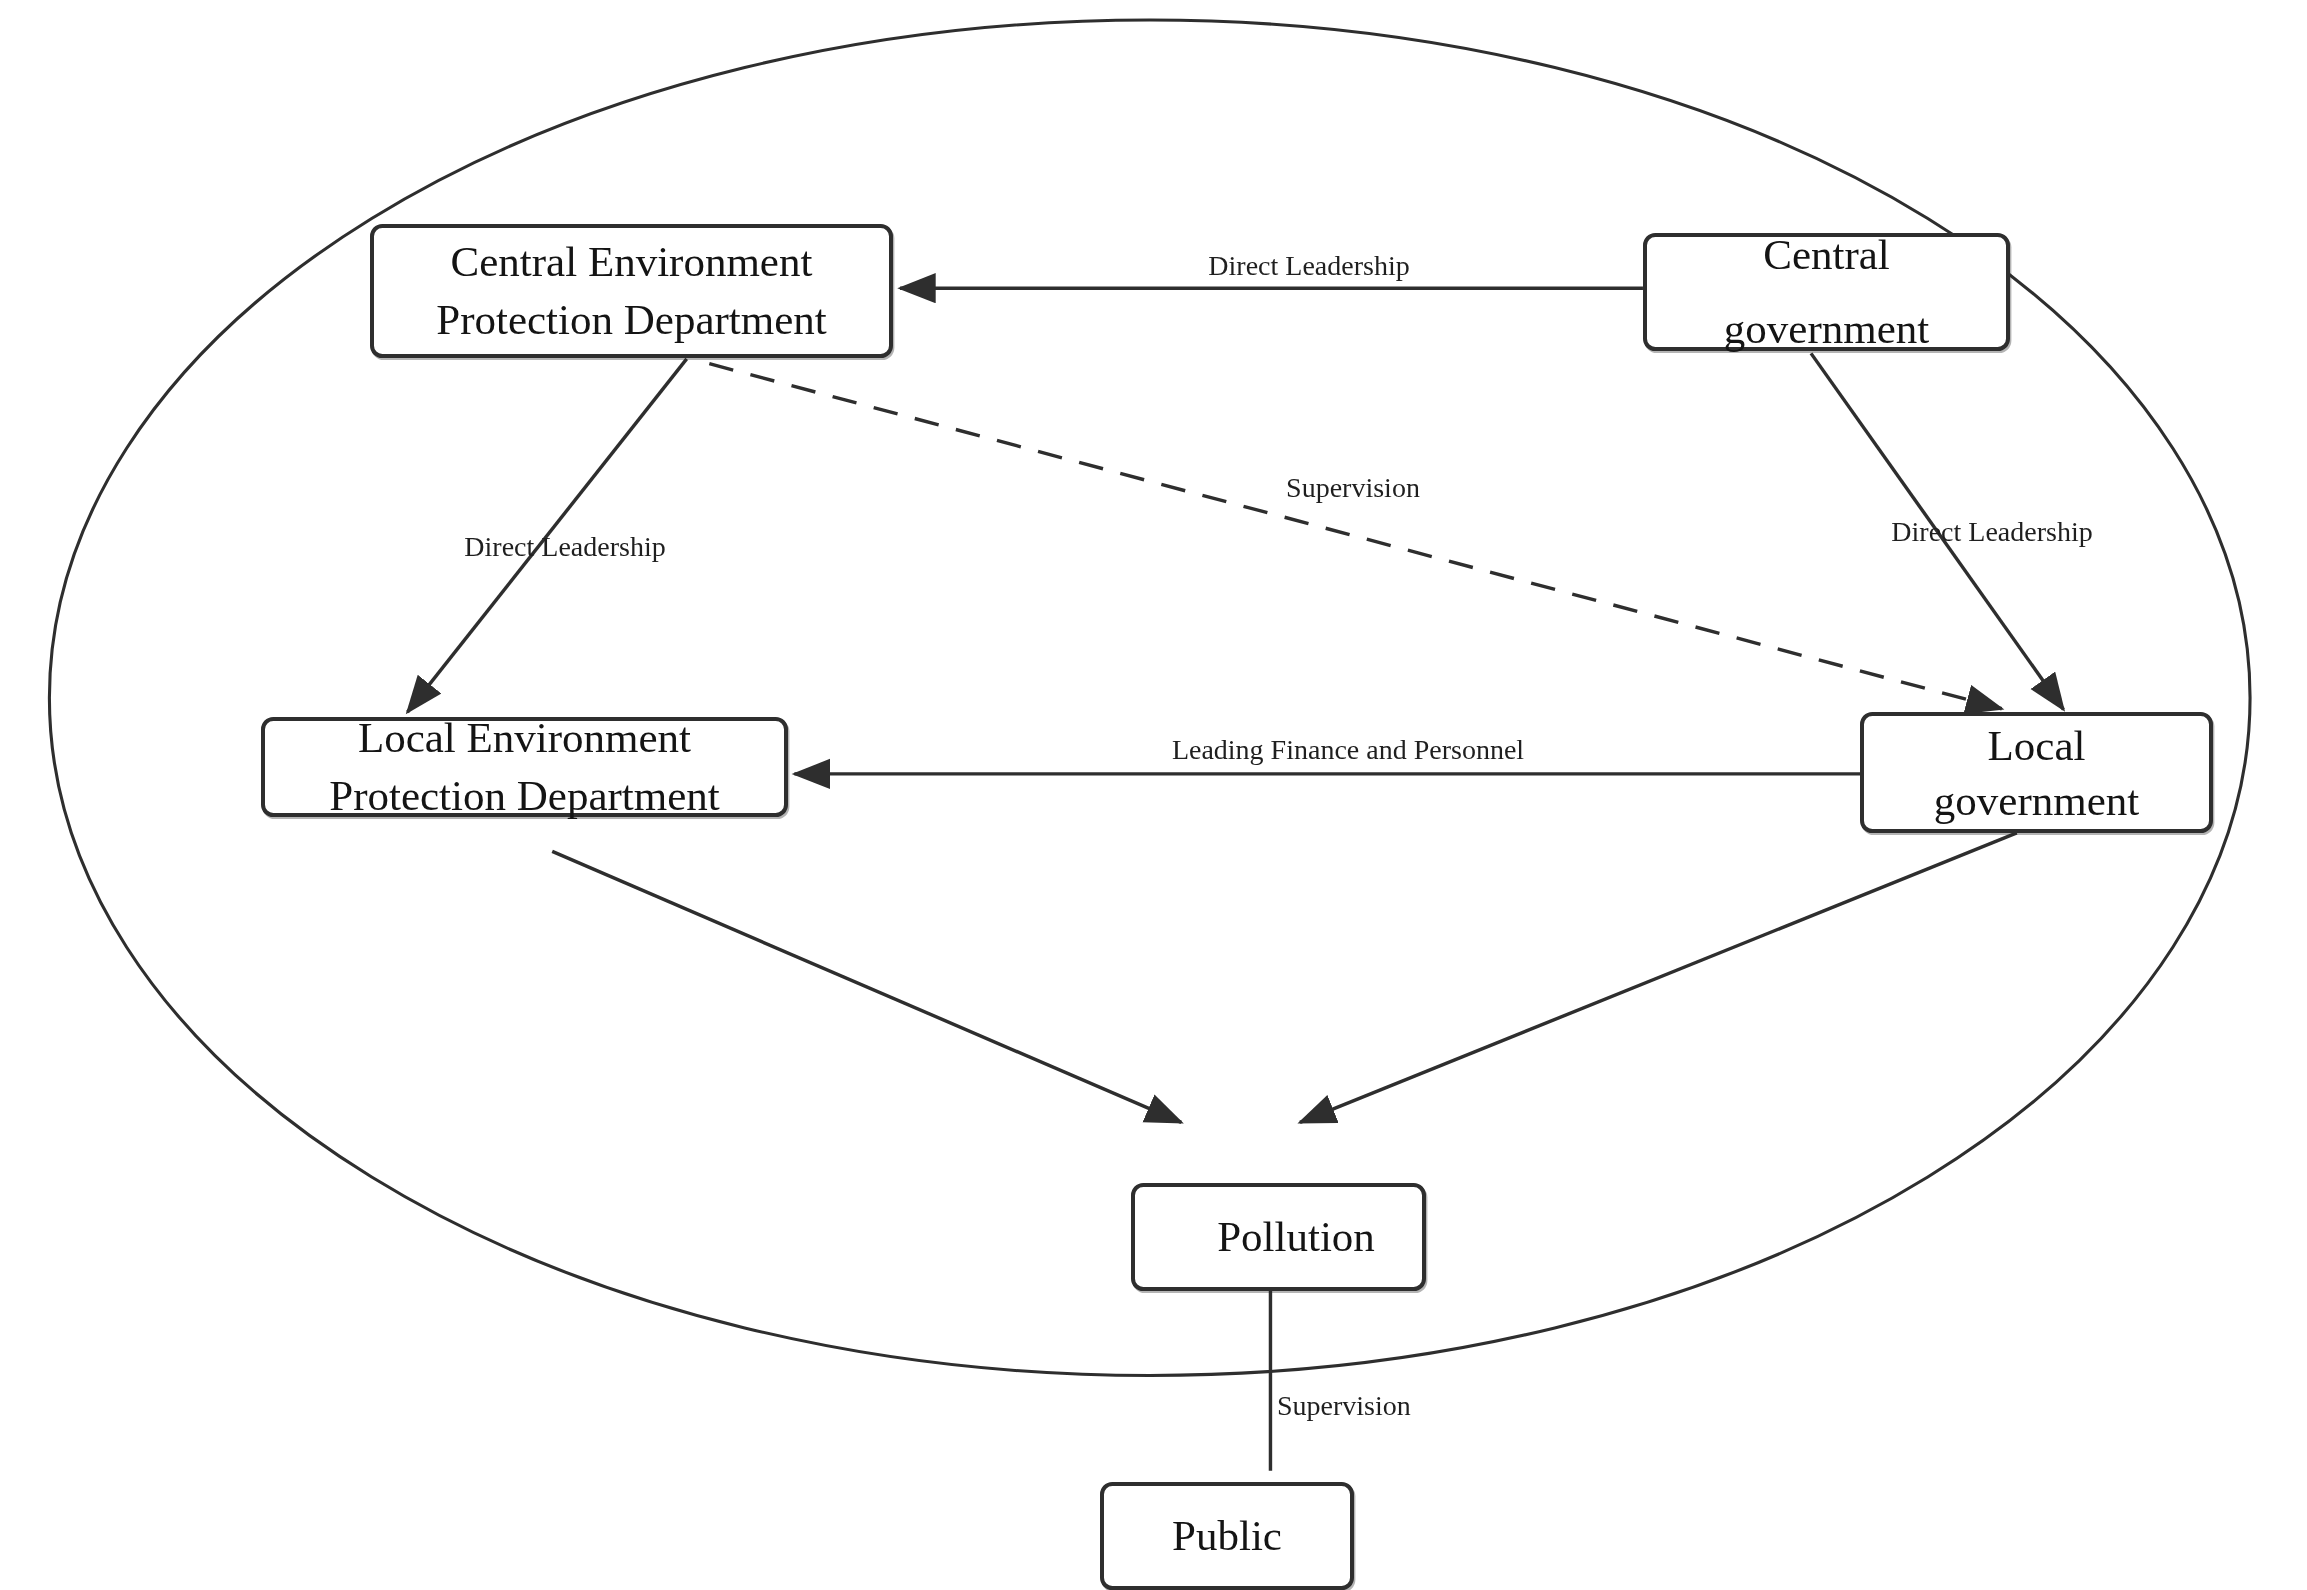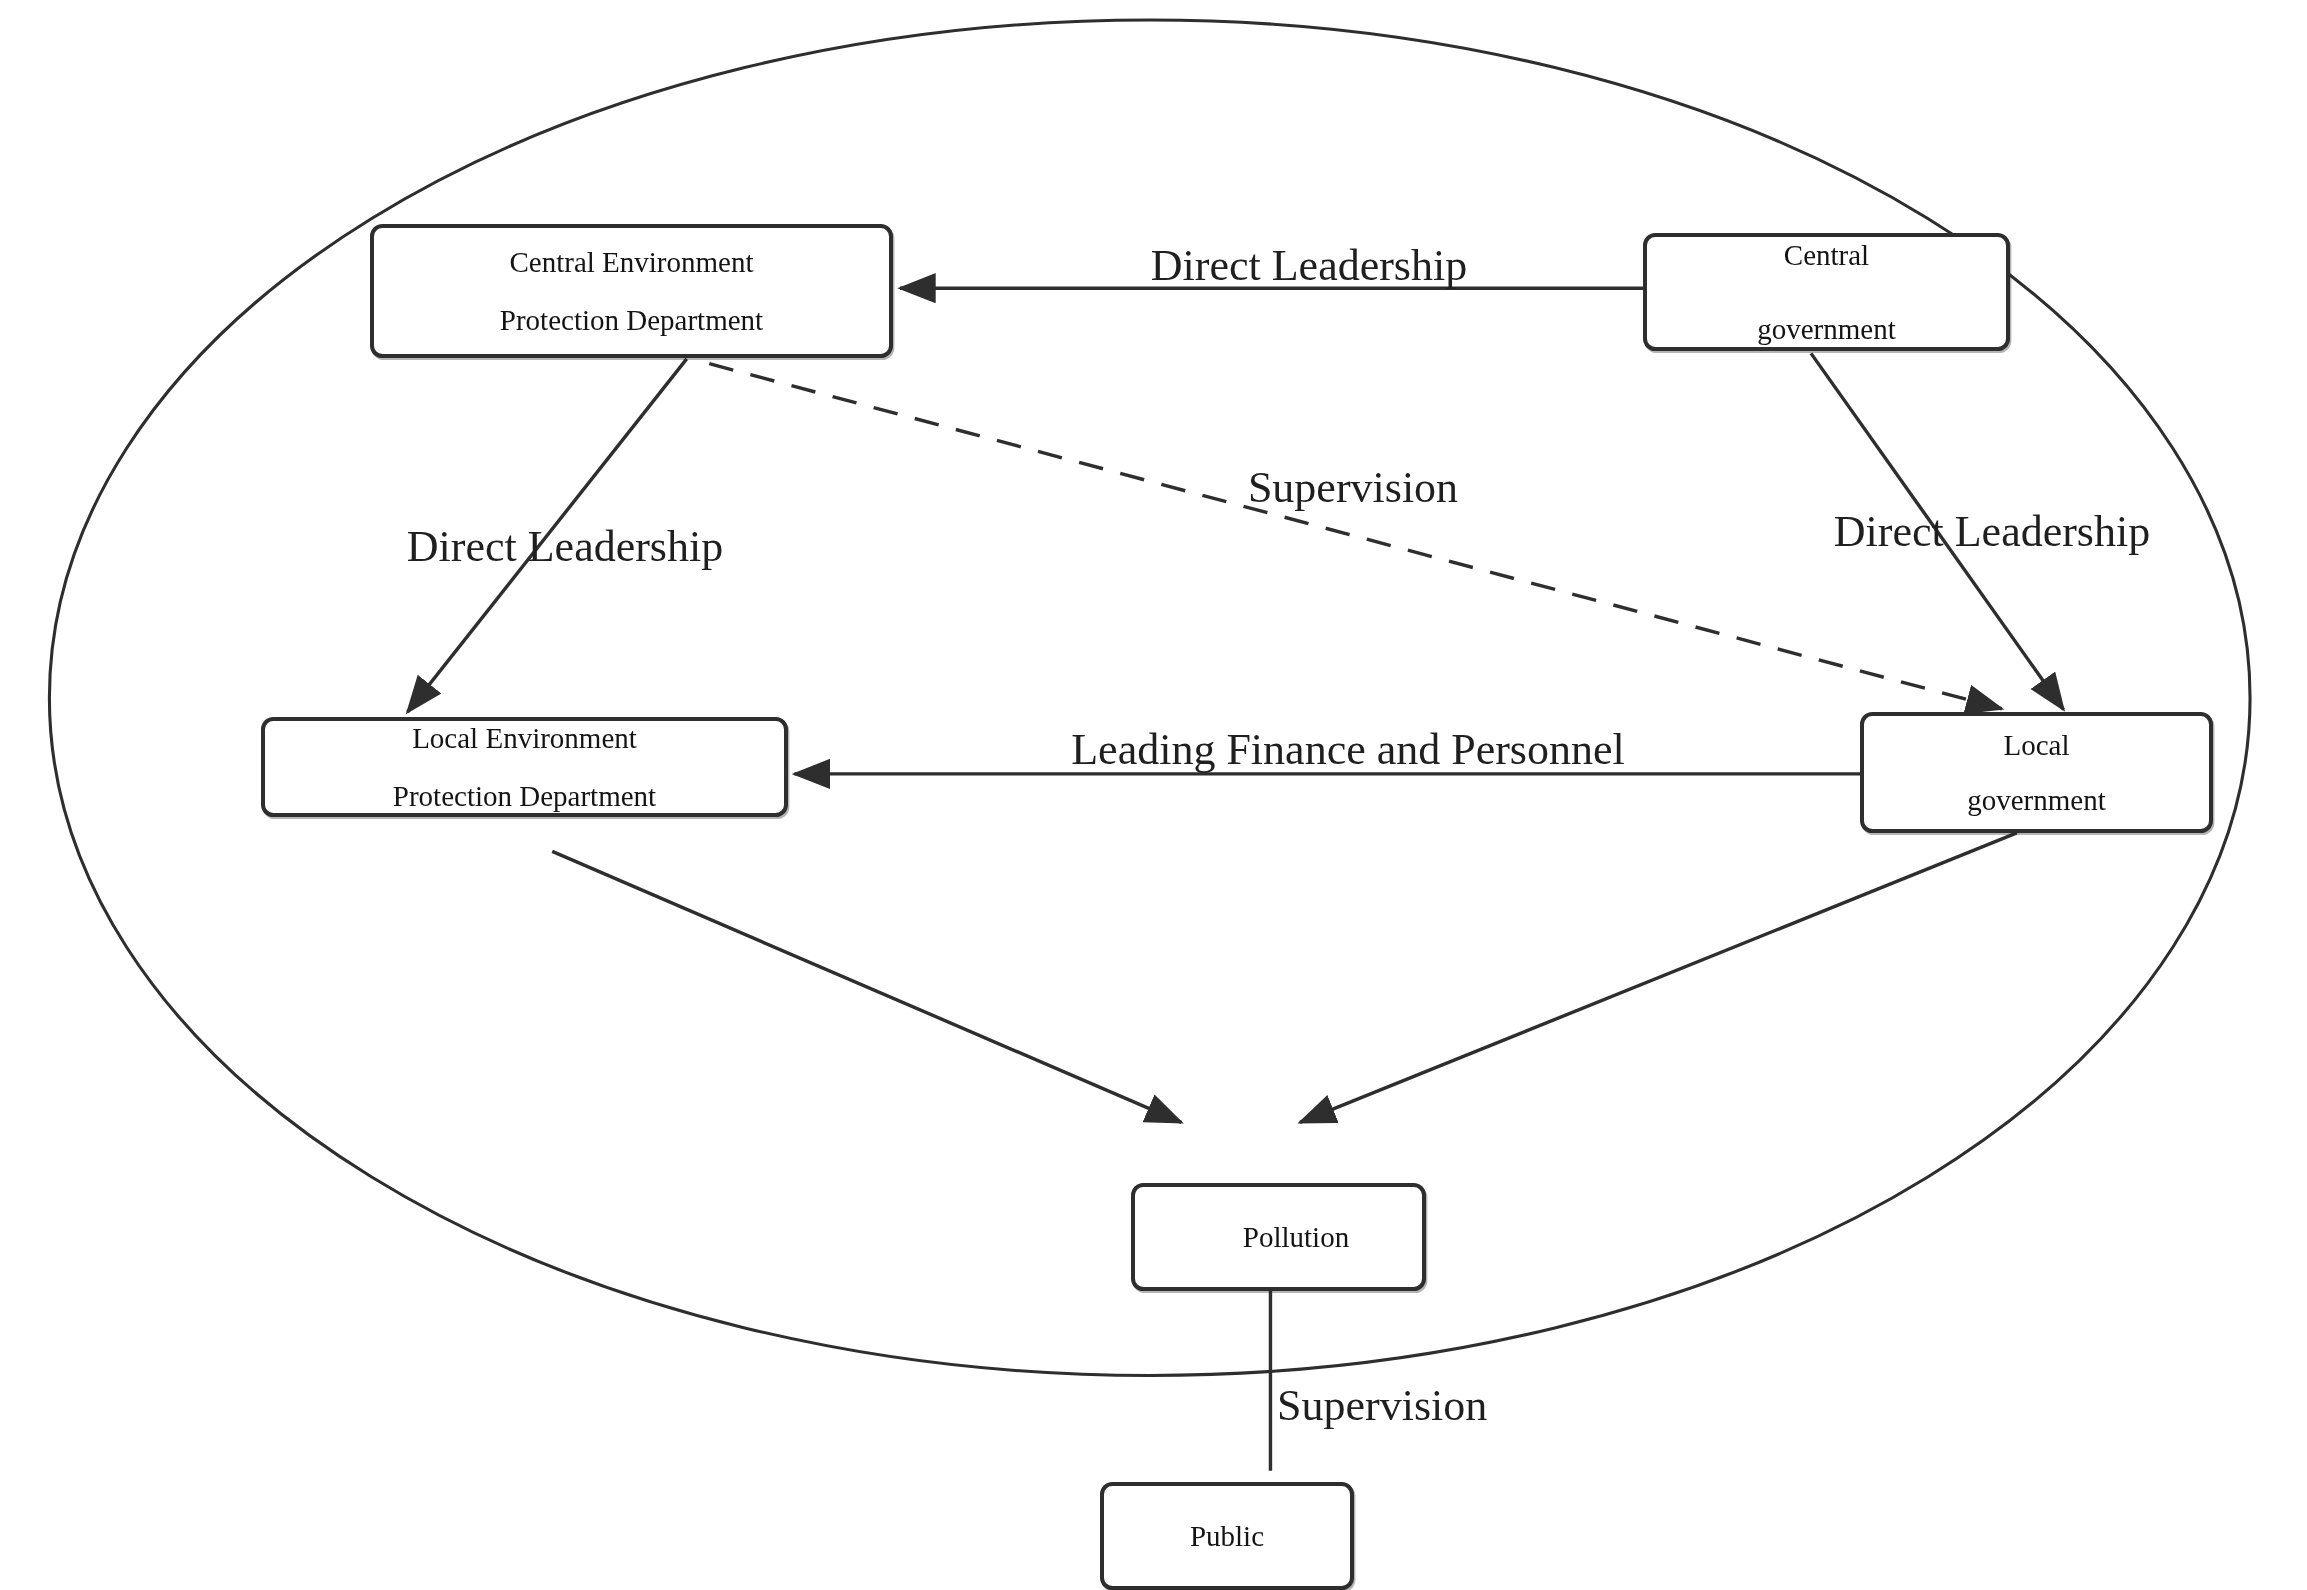--- a/index.html
+++ b/index.html
@@ -24,30 +24,30 @@
   .node {
     position: absolute;
     box-sizing: border-box;
     background: #ffffff;
     border: 4.1px solid #2e2e2e;
     border-radius: 12.3px;
     display: flex;
     align-items: center;
     justify-content: center;
     text-align: center;
-    font-size: 29px;
+    font-size: 43px;
     line-height: 58px;
     color: #141414;
     white-space: pre-line;
     box-shadow: 1.4px 2.1px 0 rgba(40,40,40,0.35);
   }
   .edge-label {
     position: absolute;
     transform: translate(-50%, -50%);
-    font-size: 44px;
+    font-size: 28px;
     line-height: 44px;
     color: #1f1f1f;
     white-space: nowrap;
   }
   .edge-label.left-anchored {
     transform: translate(0, -50%);
   }
 </style>
 </head>
 <body>

